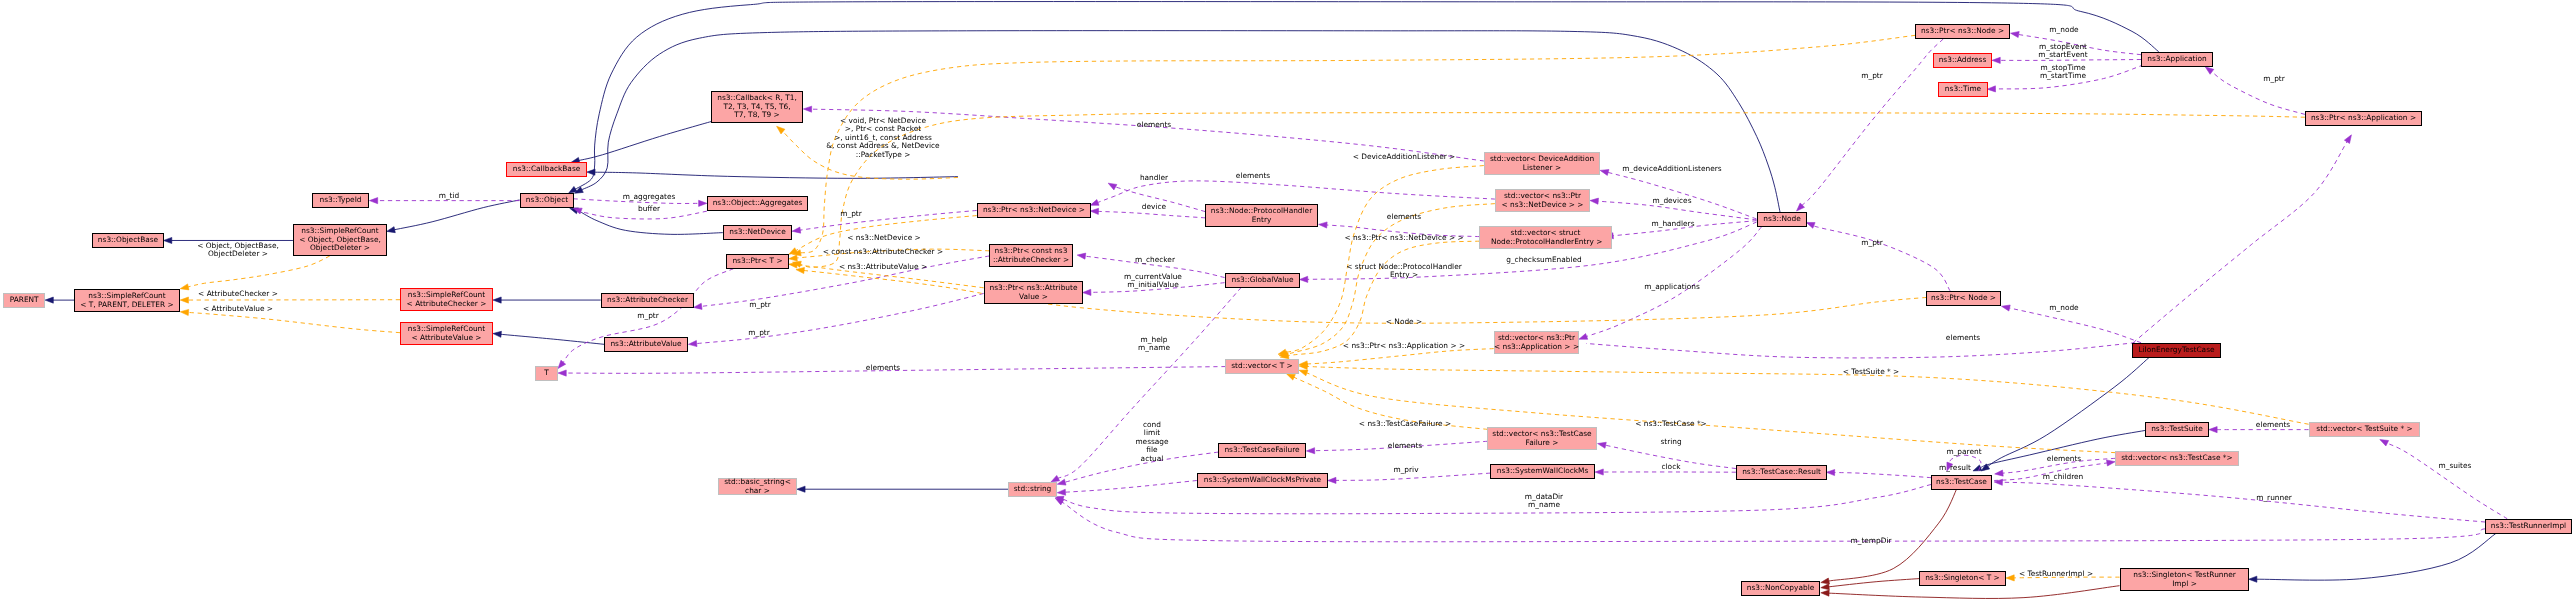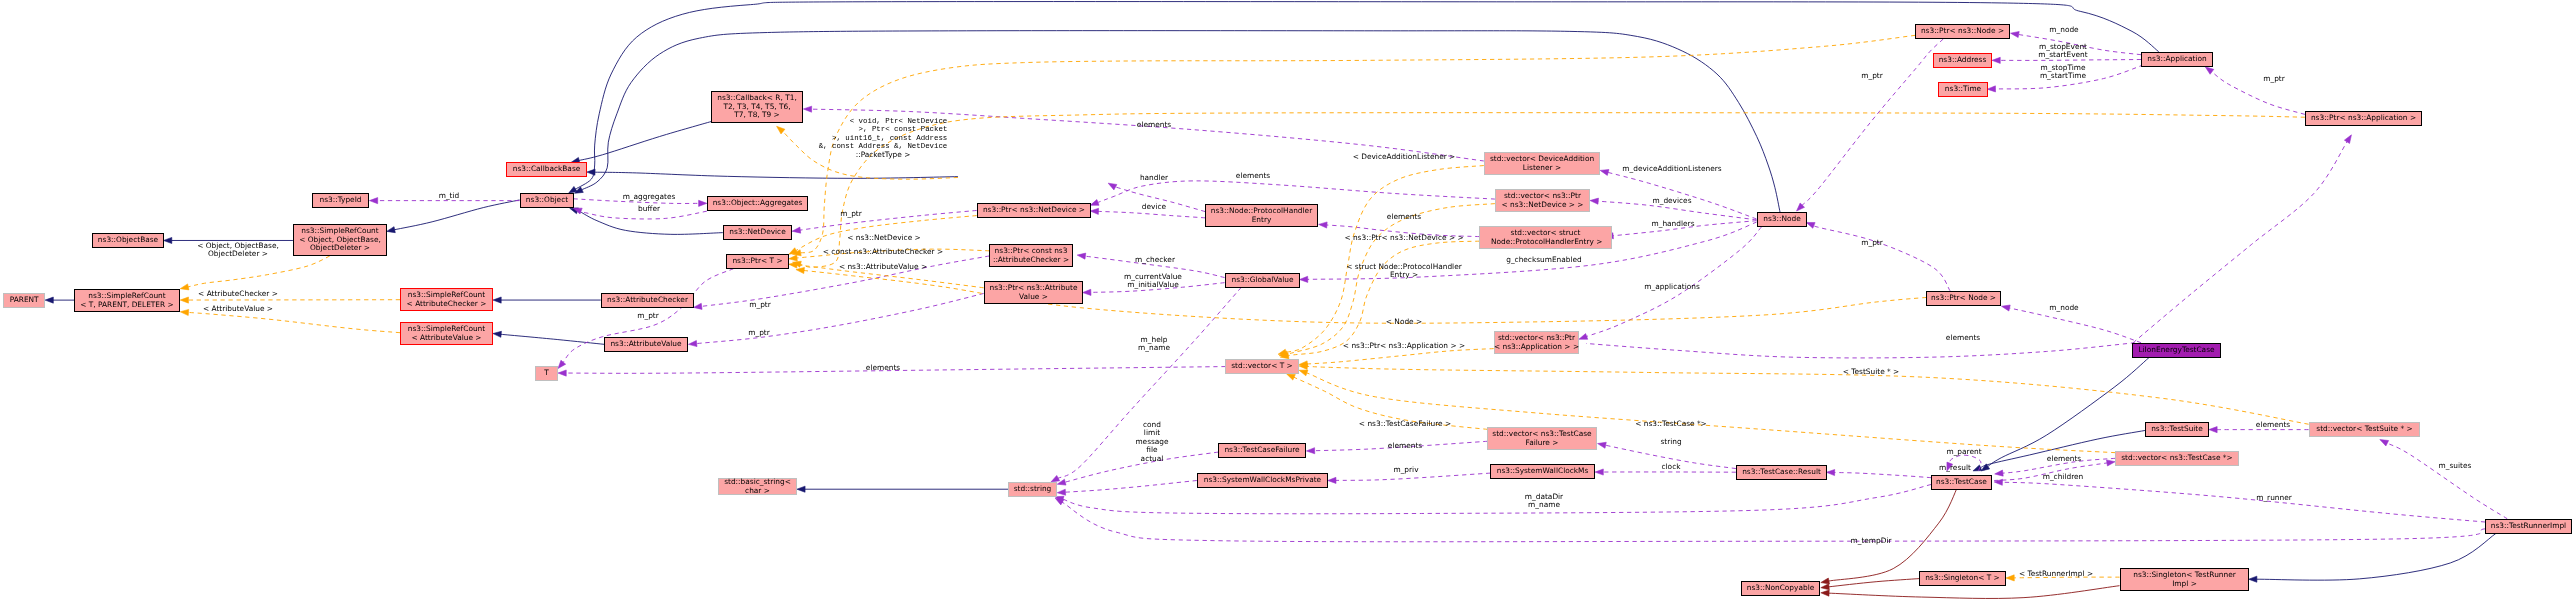--- a/index.html
+++ b/index.html
@@ -9,25 +9,25 @@
   #edges{position:absolute;left:0;top:0;width:2576px;height:600px;}
   .node{position:absolute;box-sizing:border-box;background:#fca5a5;
         display:flex;flex-direction:column;justify-content:center;
         font-size:7.4px;line-height:8.4px;color:#000;white-space:pre;}
   .node .ln{display:block;white-space:pre;}
   .node.c{align-items:center;text-align:center;}
   .node.l{align-items:flex-start;text-align:left;padding-left:6.3px;}
   .solid{border:0.7px solid #000000;}
   .red{border:0.7px solid #ff0000;}
   .light{border:0.6px solid #bfbfbf;justify-content:center;}
-  .focus{border:0.7px solid #000000;background:#a21caf;}
+  .focus{border:0.7px solid #000000;background:#b91c1c;}
   .elabel{position:absolute;font-size:7.4px;line-height:8.4px;color:#000;
           text-align:center;transform:translate(-50%,-50%);}
   .elabel .ln{display:block;white-space:pre;}
-  .elabel.l4c .ln:nth-child(-n+4){text-align:right;font-family:Liberation Mono, monospace;}
+  .elabel.l4c .ln:nth-child(-n+4){text-align:center;}
 </style>
 </head>
 <body>
 <div id="graph">
 <svg id="edges" width="2576" height="600" viewBox="0 0 4531 1055" xmlns="http://www.w3.org/2000/svg">
 
 <path d="M 131.0 527.7 L 92.8 527.7" fill="none" stroke="#191970" stroke-width="1.6"></path>
 <polygon points="79.3,527.7 93.8,522.3 93.8,533.1" fill="#191970" stroke="#191970" stroke-width="1"></polygon>
 <path d="M 515.2 422.8 L 301.2 422.8" fill="none" stroke="#191970" stroke-width="1.6"></path>
 <polygon points="287.7,422.8 302.2,417.4 302.2,428.2" fill="#191970" stroke="#191970" stroke-width="1"></polygon>

